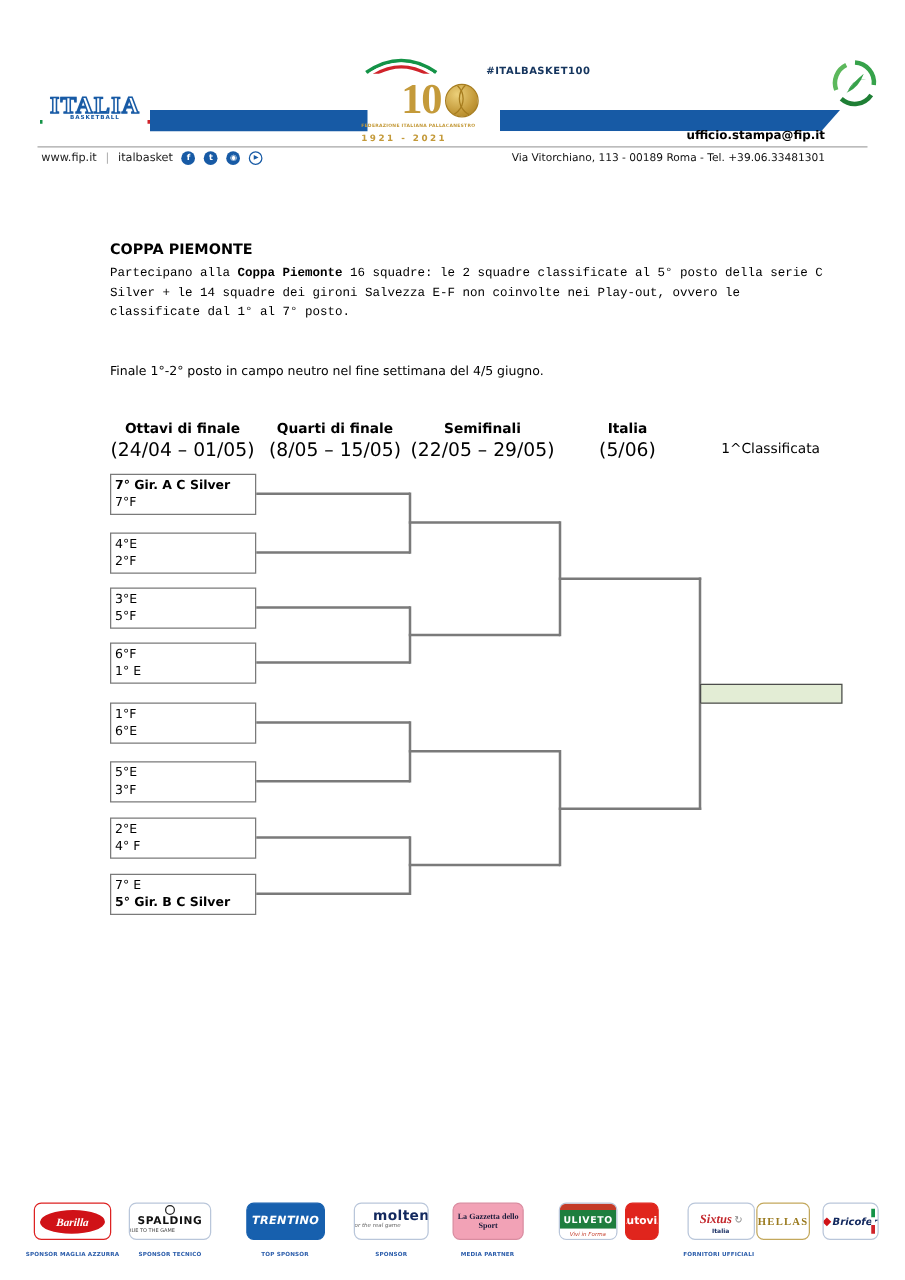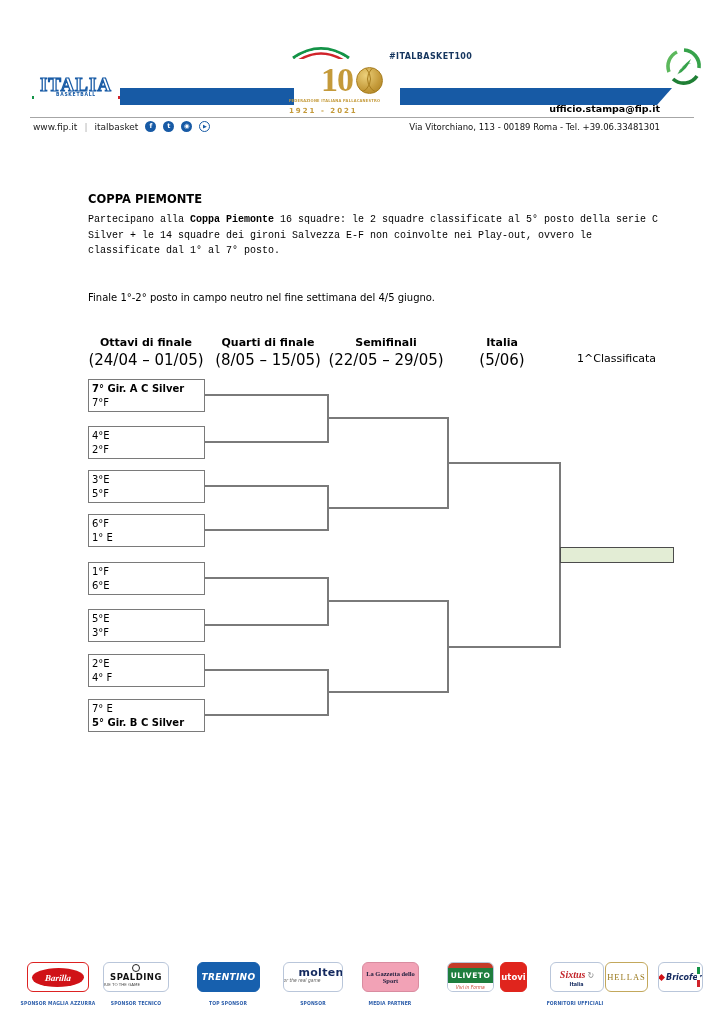--- a/index.html
+++ b/index.html
@@ -96,21 +96,21 @@
   .uliveto-bot{height:8px;background:#fff;color:#c43b28;font-style:italic;font-size:8px;
     transform-origin:center top;display:flex;align-items:center;justify-content:center;}
   .uliveto-bot span{transform:scale(.55);white-space:nowrap;}
   .sp-autovia{left:500px;width:27px;background:var(--autovia_red);border-color:var(--autovia_red);}
   .autovia-name{color:#fff;font-weight:800;font-size:8.5px;}
   .sp-sixtus{left:550px;width:54px;}
   .sixtus-name{font:italic 800 10px "Liberation Serif",serif;color:#c3262b;line-height:9px;}
   .sixtus-swirl{color:#8a8a8a;font-size:8px;margin-left:2px;}
   .sixtus-sub{font-size:8px;transform:scale(.6);transform-origin:center top;color:var(--molten_navy);font-weight:700;}
   .sp-hellas{left:605px;width:43px;border-color:#c3a85c;}
-  .hellas-name{font-family:"Liberation Serif",serif;font-weight:400;font-size:8.5px;
+  .hellas-name{font-family:"Liberation Serif",serif;font-weight:700;font-size:8.5px;
     letter-spacing:1px;color:var(--hellas_gold);}
   .sp-bricofer{left:658px;width:45px;position:absolute;}
   .bricofer-row{display:flex;align-items:center;gap:2px;}
   .bricofer-dot{width:5px;height:5px;background:var(--barilla_red);transform:rotate(45deg);display:inline-block;}
   .bricofer-name{font-weight:800;font-style:italic;font-size:8px;color:var(--molten_navy);}
   .bricofer-flag{position:absolute;right:2px;top:4px;bottom:4px;width:3px;display:flex;flex-direction:column;}
   .bricofer-flag i{flex:1;} .bf-g{background:#149347;} .bf-w{background:#fff;} .bf-r{background:#d0232a;}
   .sp-caption{position:absolute;top:1001px;width:200px;text-align:center;font-size:9px;
     font-weight:700;color:var(--link_blue);letter-spacing:.3px;transform:scale(.5);transform-origin:center top;}
 </style>

